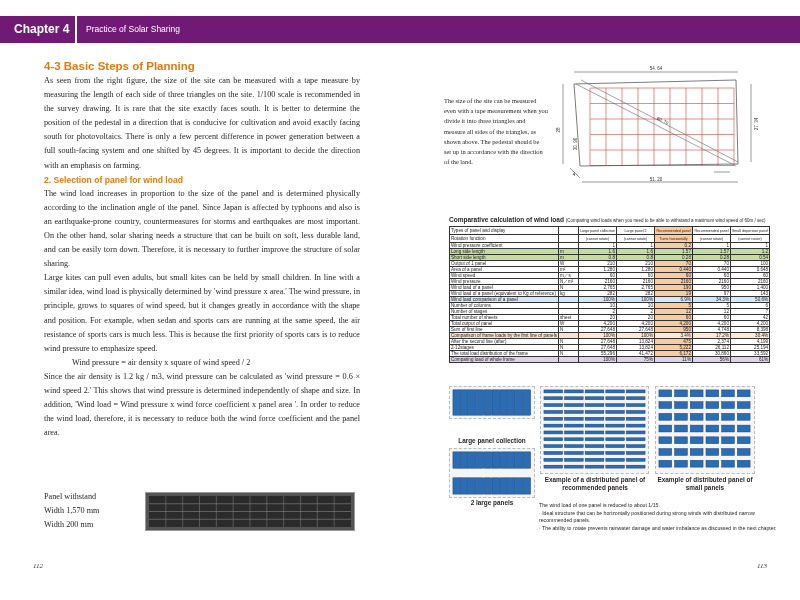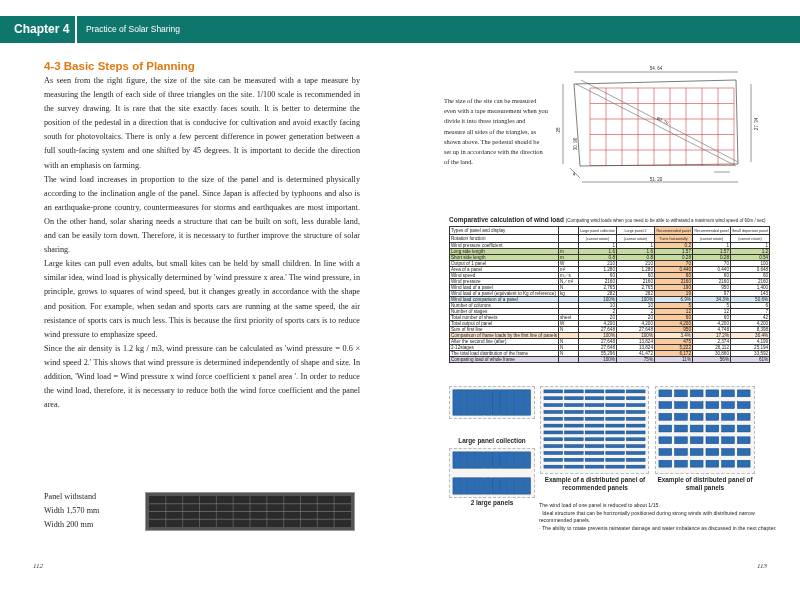--- a/index.html
+++ b/index.html
@@ -1,19 +1,19 @@
 <!DOCTYPE html>
 <html><head>
 <meta charset="utf-8">
 <style>
   * { box-sizing: border-box; margin: 0; padding: 0; }
   html, body { width: 800px; height: 600px; background: #ffffff; overflow: hidden; }
   body { position: relative; font-family: "DejaVu Serif", serif; color: #231f20; }
 
-  .header-bar { position: absolute; left: 0; top: 16px; width: 800px; height: 27px; background: #0f766e; }
+  .header-bar { position: absolute; left: 0; top: 16px; width: 800px; height: 27px; background: #701a75; }
   .chapter-label { position: absolute; left: 0; top: 0; width: 77px; height: 27px; color: #fff;
     font-family: "Liberation Sans", sans-serif; font-weight: bold; font-size: 12px; line-height: 27px; padding-left: 14px;
     border-right: 2px solid #fff; }
   .chapter-title { position: absolute; left: 86px; top: 0; height: 42px; color: #fff; font-family: "Liberation Sans", sans-serif;
     font-size: 8.5px; line-height: 27px; }
 
   .left-page { position: absolute; left: 44px; top: 58px; width: 316px; }
   .sec-title { font-family: "Liberation Sans", sans-serif; color: #e07a10; font-size: 11.5px; font-weight: bold; margin-top: 0; line-height: 16px; }
   .sub-title { font-family: "Liberation Sans", sans-serif; color: #e07a10; font-size: 8.6px; font-weight: bold; line-height: 14px; margin-top: 3px; }
   .body-text { font-family: "Liberation Serif", serif; font-size: 8.2px; line-height: 14.1px; text-align: justify; color: #231f20; }
@@ -56,22 +56,24 @@
 <body>
 
 <div class="header-bar">
   <div class="chapter-label">Chapter 4</div>
   <div class="chapter-title">Practice of Solar Sharing</div>
 </div>
 
 <div class="left-page">
   <div class="sec-title">4-3   Basic Steps of Planning</div>
   <p class="body-text">As seen from the right figure, the size of the site can be measured with a tape measure by measuring the length of each side of three triangles on the site. 1/100 scale is recommended in the survey drawing. It is rare that the site exactly faces south. It is better to determine the position of the pedestal in a direction that is conducive for cultivation and avoid exactly facing south for photovoltaics. There is  only a few percent difference in power generation between a full south-facing system and one shifted by 45 degrees. It is important to decide the direction with an emphasis on farming.</p>
+  <div class="sub-title" style="margin-top:0">2. Selection of panel for wind load</div>
   <p class="body-text"> The wind load increases in proportion to the size of the panel and is determined physically according to the inclination angle of the panel. Since Japan is affected by typhoons and also is an earthquake-prone country, countermeasures for storms and earthquakes are most important. On the other hand, solar sharing needs a structure that can be built on soft, less durable land, and can be easily torn down. Therefore, it is necessary to further improve the structure of solar sharing.</p>
   <p class="body-text"> Large kites can pull even adults, but small kites can be held by small children. In line with a similar idea, wind load is physically determined by 'wind pressure x area.' The wind pressure, in principle, grows to squares of wind speed, but it changes greatly in accordance with the shape and position. For example, when sedan and sports cars are running at the same speed, the air resistance of sports cars is much less. This is because the first priority of sports cars is to reduce wind pressure to emphasize speed.</p>
+  <p class="formula">Wind pressure = air density x square of wind speed / 2</p>
   <p class="body-text">Since the air density is 1.2 kg / m3, wind pressure can be calculated as 'wind pressure = 0.6 × wind speed 2.' This shows that wind pressure is determined independently of shape and size. In addition, 'Wind load  = Wind pressure x wind force coefficient x panel area '. In order to reduce the wind load, therefore, it is necessary to reduce both the wind force coefficient and the panel area.</p>
 </div>
 
 <div class="panel-dims">
   <div>Panel withstand</div>
   <div>Width 1,570 mm</div>
   <div>Width 200 mm</div>
 </div>
 
 <div class="panel-img">

